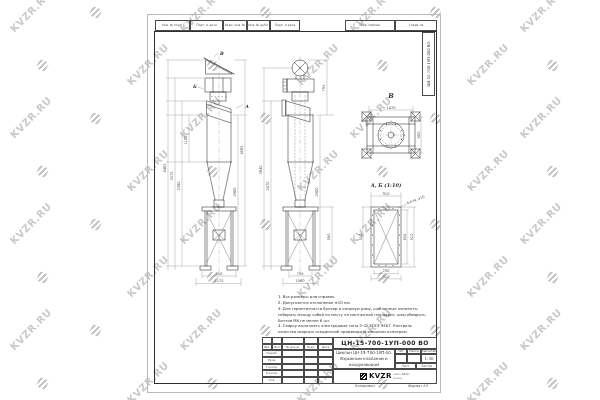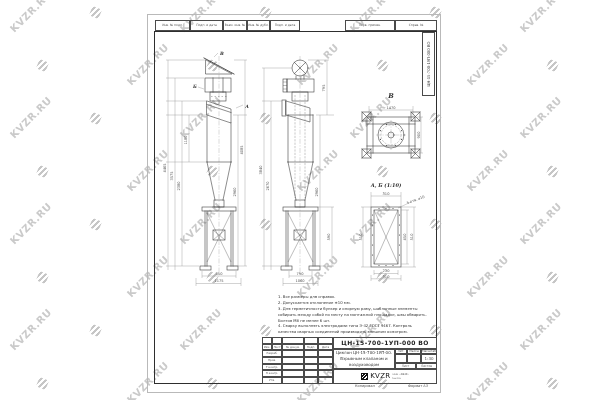--- a/index.html
+++ b/index.html
@@ -42,21 +42,21 @@
   
   .desig{font-weight:bold;font-size:6px;color:#222;letter-spacing:.4px}
   .tbname{font-size:4px;color:#333;line-height:1.5;flex-direction:column}
   .vert-cell span{position:absolute;left:50%;top:50%;transform:translate(-50%,-50%) rotate(-90deg);
         white-space:nowrap;font-size:3.8px;color:#444}
   
   .logo-row{display:flex;align-items:center;gap:2px}
   .logo-sq{width:7px;height:7px;background:#111;
         box-shadow:inset 0 0 0 1px #111;
         background-image:repeating-linear-gradient(135deg,#111 0 1.4px,#fff 1.4px 2.4px)}
-  .logo-txt{font-weight:normal;font-size:7px;color:#111;letter-spacing:.3px}
+  .logo-txt{font-weight:bold;font-size:7px;color:#111;letter-spacing:.3px}
   .logo-sub{display:flex;flex-direction:column;font-size:2.5px;color:#555;line-height:1.3;text-align:left}
 </style>
 </head>
 <body>
 
 <div id="wm" class="abs">
     <div class="wm-t" style="color: rgb(202, 202, 202); left: 4px; top: 6px;">KVZR.RU</div>
     <div class="wm-i" style="left: 89px; top: 6px;"></div>
     <div class="wm-t" style="color: rgb(202, 202, 202); left: 174px; top: 6px;">KVZR.RU</div>
     <div class="wm-i" style="left: 259px; top: 6px;"></div>

